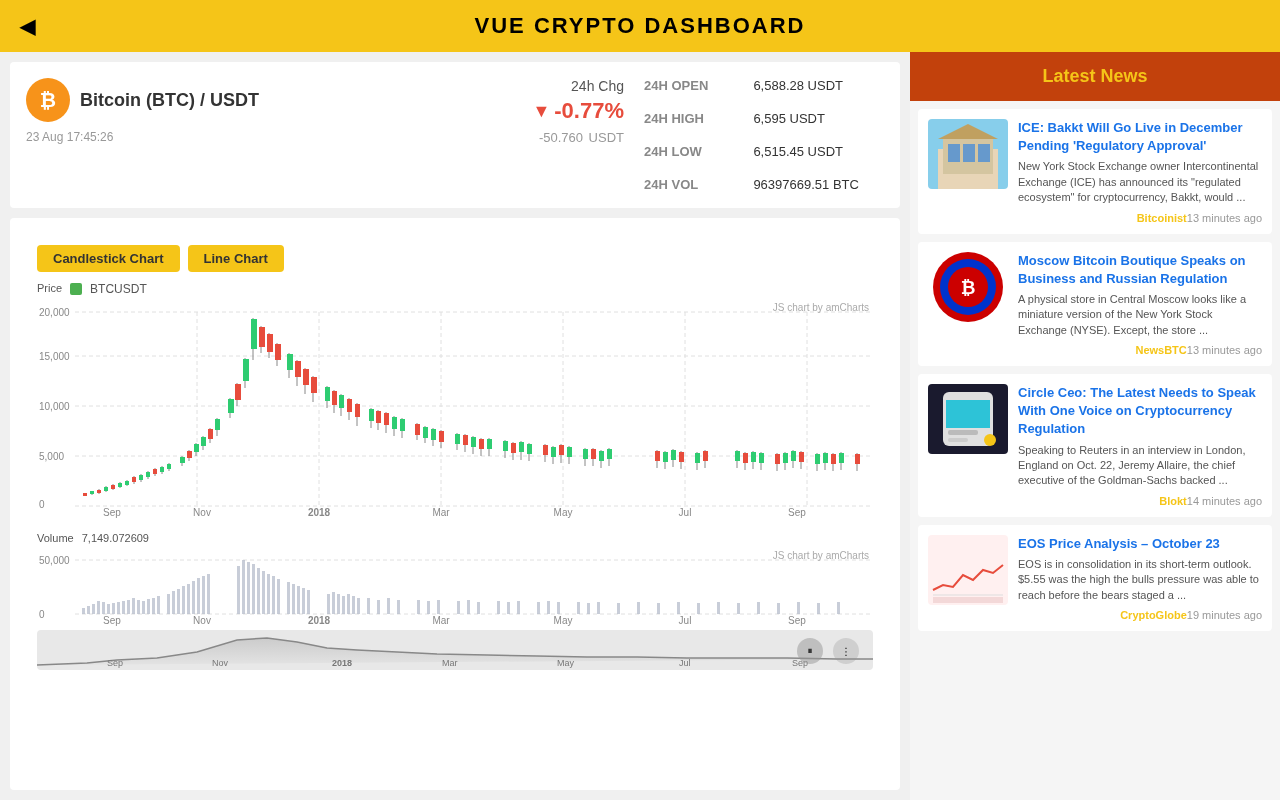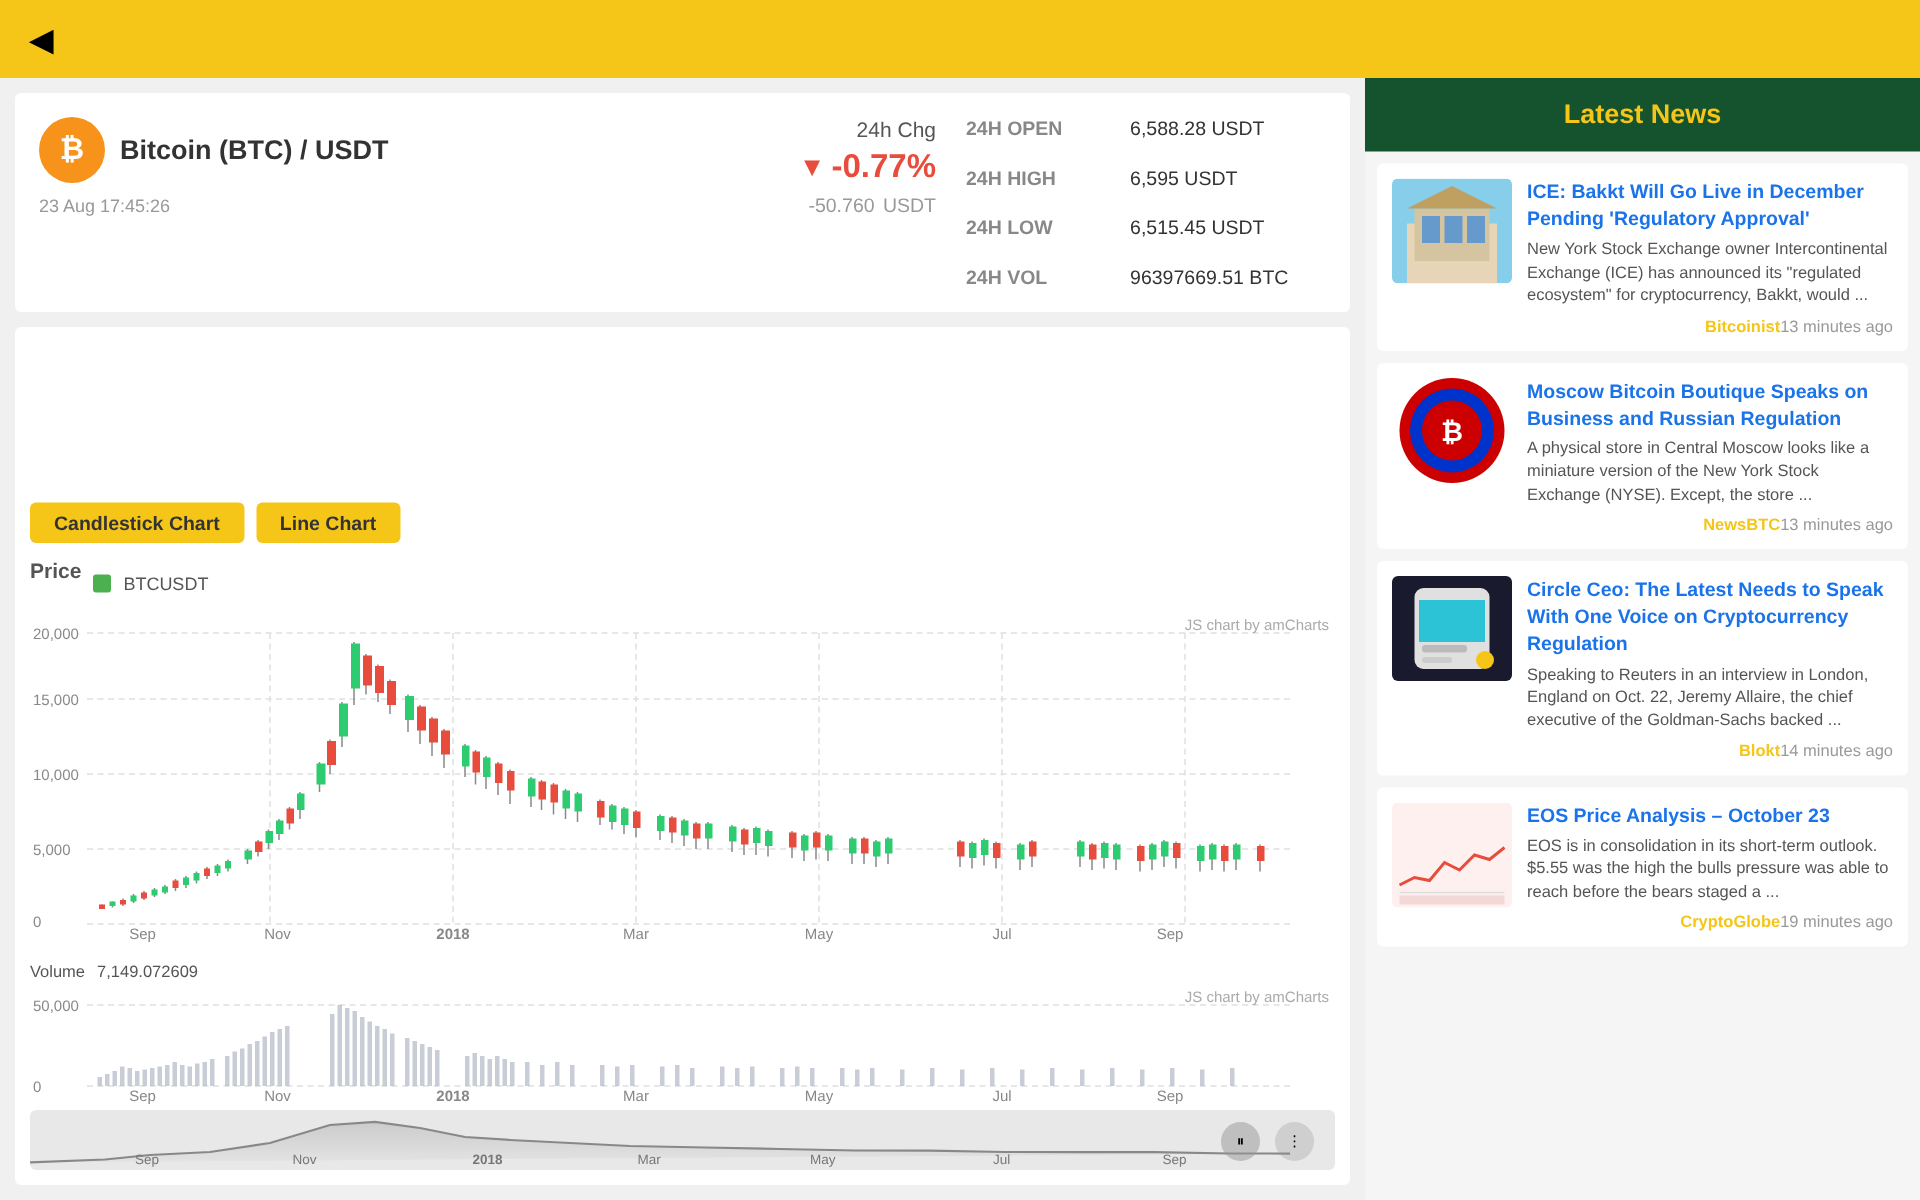--- a/index.html
+++ b/index.html
@@ -93,45 +93,44 @@
 
     
     #chart-section {
       flex: 1;
       margin: 0 10px 10px;
       background: white;
       border-radius: 4px;
       display: flex;
       flex-direction: column;
       overflow: hidden;
-      padding: 10px;
-      justify-content: flex-end;
+      padding: 27px;
     }
 
     .chart-buttons {
       display: flex;
       gap: 8px;
       margin-bottom: 10px;
     }
     .chart-btn {
       padding: 6px 16px;
       border: none;
       border-radius: 4px;
       cursor: pointer;
       font-size: 13px;
       font-weight: bold;
     }
     .chart-btn.active { background: #F5C518; color: #333; }
     .chart-btn.inactive { background: #F5C518; color: #333; }
     .legend-dot { width: 12px; height: 12px; background: #4caf50; border-radius: 2px; }
     .chart-label-left {
-      font-size: 14px;
+      font-size: 11px;
       color: #555;
-      font-weight: bold;
-      margin-bottom: 18px;
+      font-weight: normal;
+      margin-bottom: 2px;
     }
     .volume-label-row {
       display: flex;
       align-items: center;
       gap: 8px;
       font-size: 11px;
       color: #555;
       margin-bottom: 2px;
     }
 
@@ -173,21 +172,21 @@
 
     
     #right-panel {
       width: 370px;
       background: #f5f5f5;
       display: flex;
       flex-direction: column;
       overflow: hidden;
     }
     .news-header {
-      background: #14532d;
+      background: #c2410c;
       padding: 14px;
       text-align: center;
       color: #F5C518;
       font-size: 18px;
       font-weight: bold;
     }
     .news-list {
       flex: 1;
       overflow-y: auto;
       padding: 8px;
@@ -221,20 +220,21 @@
     
     .news-list::-webkit-scrollbar { width: 6px; }
     .news-list::-webkit-scrollbar-track { background: #eee; }
     .news-list::-webkit-scrollbar-thumb { background: #ccc; border-radius: 3px; }
   </style>
 </head>
 <body>
 
 <div id="header">
   <span class="back-btn">◀</span>
+  <span class="title">VUE CRYPTO DASHBOARD</span>
 </div>
 
 <div id="main">
 
   <div id="left-panel">
 
     <div id="price-card">
       <div class="left-info">
         <div class="coin-header">
           <div class="btc-icon">₿</div>

